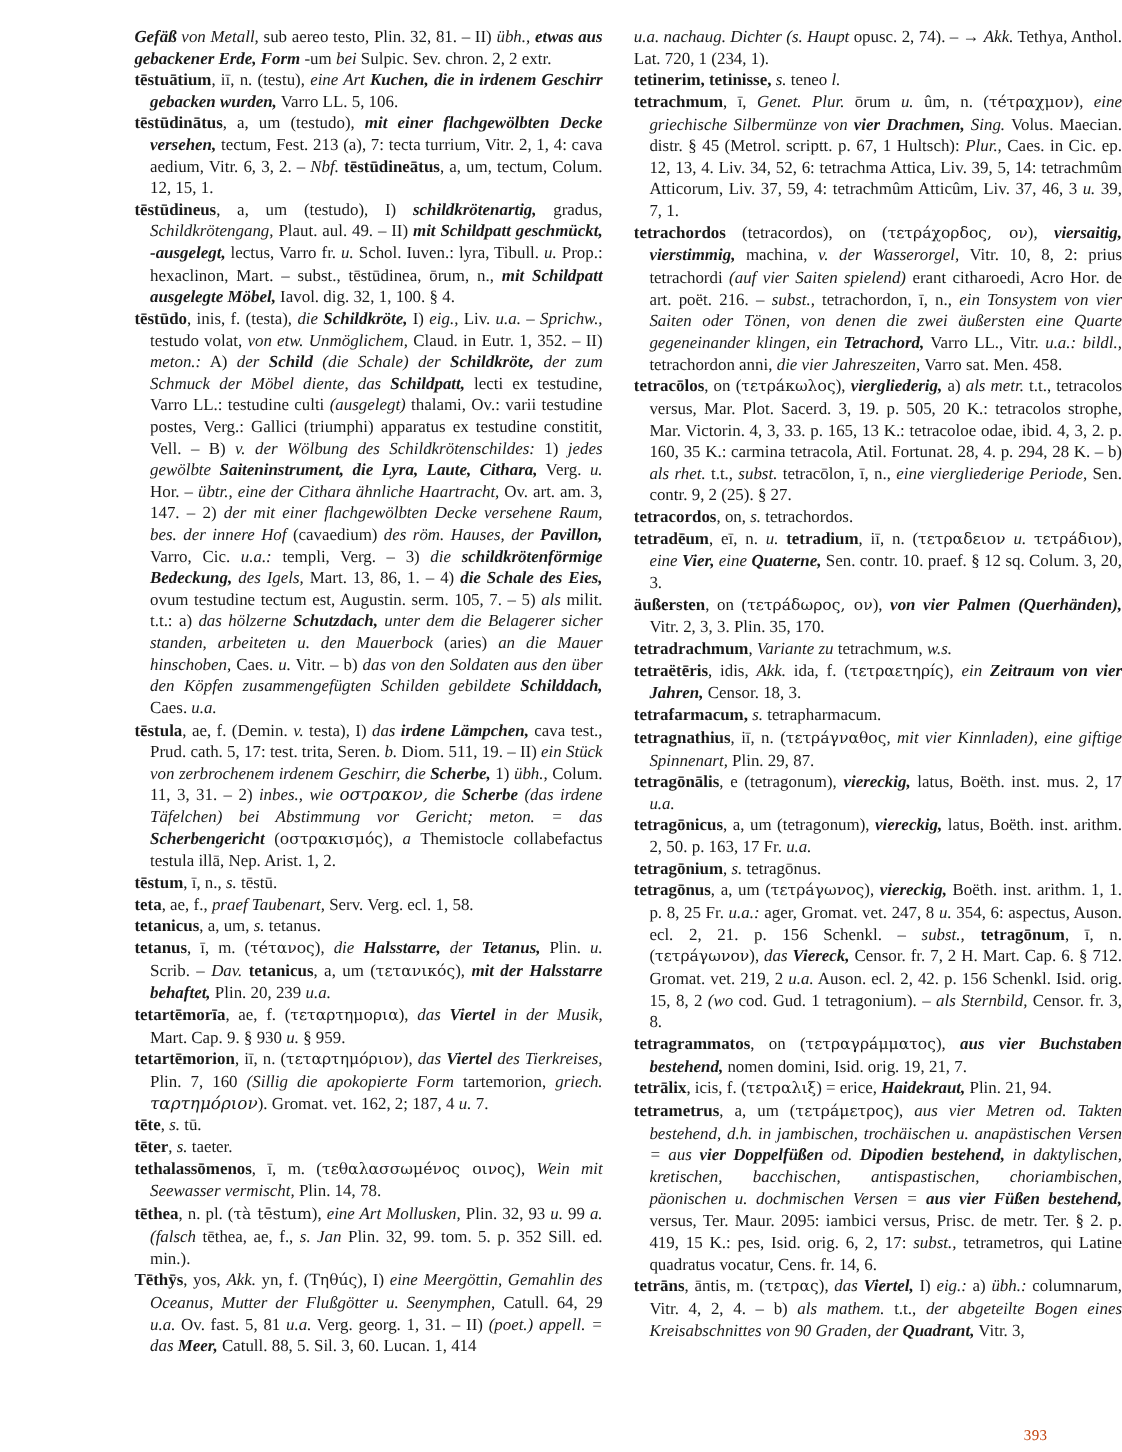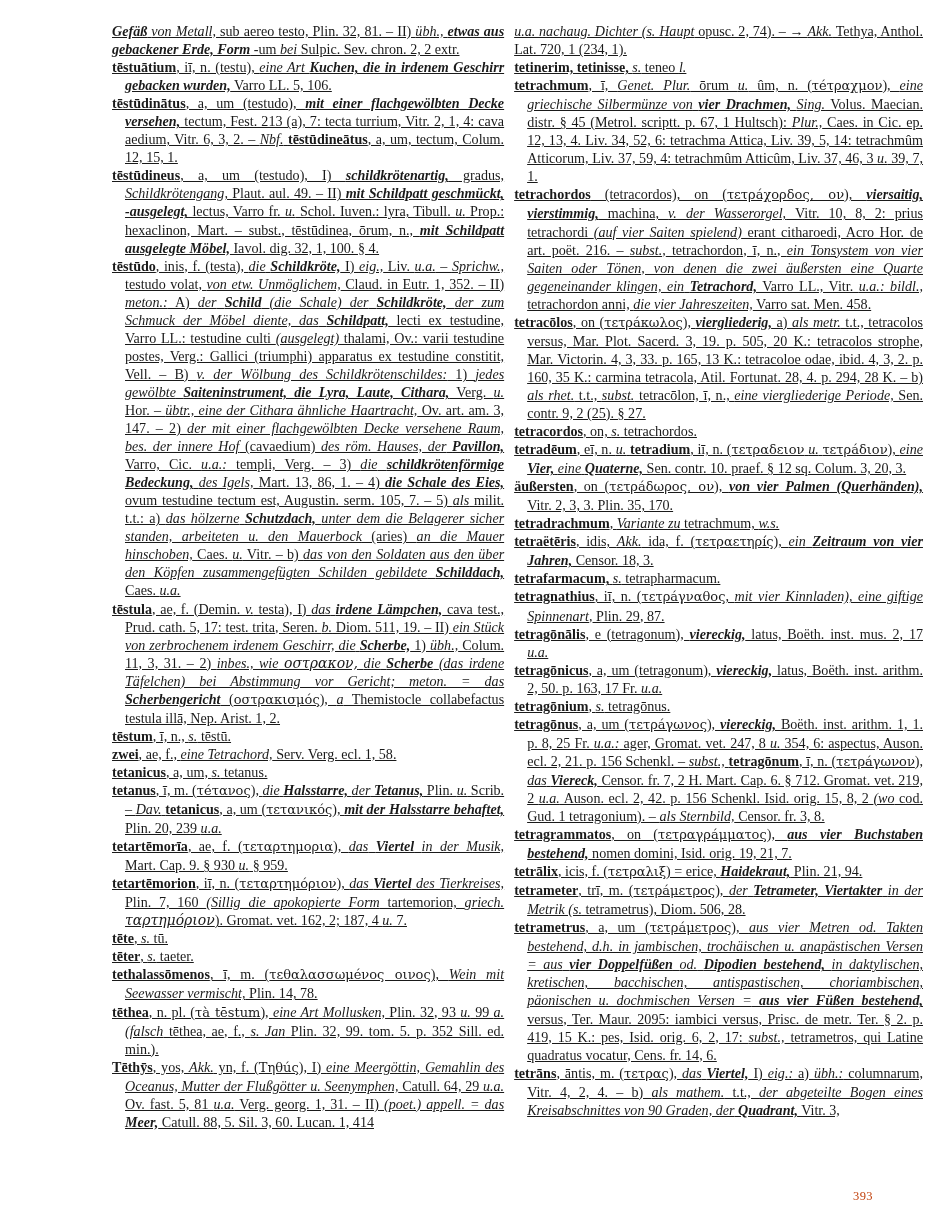--- a/index.html
+++ b/index.html
@@ -14,22 +14,21 @@
     color: #1a1a1a;
     position: relative;
     overflow: hidden;
   }
   .page {
     position: absolute;
     left: 0; top: 0;
     width: 935px;
     height: 1210px;
     box-sizing: border-box;
-    padding: 22px 12px 0 0;
-    text-decoration: underline;
+    padding: 22px 0 0 0;
   }
   .columns {
     display: flex;
     flex-direction: row;
     align-items: flex-start;
     gap: 0px;
   }
   .col {
     box-sizing: border-box;
     font-size: 14.1px;
@@ -38,21 +37,21 @@
     text-justify: inter-word;
     hyphens: manual;
   }
   .col-left {
     width: 400px;
     margin-left: 112px;
     padding-right: 2px;
   }
   .col-right {
     width: 415px;
-    margin-left: 8px;
+    margin-left: 24px;
   }
   .entry {
     margin: 0;
     padding: 0;
     text-indent: -13px;
     padding-left: 13px;
   }
   .entry.cont {
     text-indent: 0;
     padding-left: 0;
@@ -78,21 +77,21 @@
 <div class="page">
   <div class="columns">
     <div class="col col-left" id="left-col">
         <p class="entry cont"><span class="bi">Gefäß</span> <span class="it">von Metall,</span> sub aereo testo, Plin. 32, 81. – II) <span class="it">übh.,</span> <span class="bi">etwas aus gebackener Erde, Form</span> -um <span class="it">bei</span> Sulpic. Sev. chron. 2, 2 extr.</p>
         <p class="entry"><span class="hw">tēstuātium</span>, iī, n. (testu), <span class="it">eine Art</span> <span class="bi">Kuchen, die in irdenem Geschirr gebacken wurden,</span> Varro LL. 5, 106.</p>
         <p class="entry"><span class="hw">tēstūdinātus</span>, a, um (testudo), <span class="bi">mit einer flachgewölbten Decke versehen,</span> tectum, Fest. 213 (a), 7: tecta turrium, Vitr. 2, 1, 4: cava aedium, Vitr. 6, 3, 2. – <span class="it">Nbf.</span> <span class="hw">tēstūdineātus</span>, a, um, tectum, Colum. 12, 15, 1.</p>
         <p class="entry"><span class="hw">tēstūdineus</span>, a, um (testudo), I) <span class="bi">schildkrötenartig,</span> gradus, <span class="it">Schildkrötengang,</span> Plaut. aul. 49. – II) <span class="bi">mit Schildpatt geschmückt, -ausgelegt,</span> lectus, Varro fr. <span class="it">u.</span> Schol. Iuven.: lyra, Tibull. <span class="it">u.</span> Prop.: hexaclinon, Mart. – subst., tēstūdinea, ōrum, n., <span class="bi">mit Schildpatt ausgelegte Möbel,</span> Iavol. dig. 32, 1, 100. § 4.</p>
         <p class="entry"><span class="hw">tēstūdo</span>, inis, f. (testa), <span class="it">die</span> <span class="bi">Schildkröte,</span> I) <span class="it">eig.,</span> Liv. <span class="it">u.a.</span> – <span class="it">Sprichw.,</span> testudo volat, <span class="it">von etw. Unmöglichem,</span> Claud. in Eutr. 1, 352. – II) <span class="it">meton.:</span> A) <span class="it">der</span> <span class="bi">Schild</span> <span class="it">(die Schale) der</span> <span class="bi">Schildkröte,</span> <span class="it">der zum Schmuck der Möbel diente, das</span> <span class="bi">Schildpatt,</span> lecti ex testudine, Varro LL.: testudine culti <span class="it">(ausgelegt)</span> thalami, Ov.: varii testudine postes, Verg.: Gallici (triumphi) apparatus ex testudine constitit, Vell. – B) <span class="it">v. der Wölbung des Schildkrötenschildes:</span> 1) <span class="it">jedes gewölbte</span> <span class="bi">Saiteninstrument, die Lyra, Laute, Cithara,</span> Verg. <span class="it">u.</span> Hor. – <span class="it">übtr., eine der Cithara ähnliche Haartracht,</span> Ov. art. am. 3, 147. – 2) <span class="it">der mit einer flachgewölbten Decke versehene Raum, bes. der innere Hof</span> (cavaedium) <span class="it">des röm. Hauses, der</span> <span class="bi">Pavillon,</span> Varro, Cic. <span class="it">u.a.:</span> templi, Verg. – 3) <span class="it">die</span> <span class="bi">schildkrötenförmige Bedeckung,</span> <span class="it">des Igels,</span> Mart. 13, 86, 1. – 4) <span class="bi">die Schale des Eies,</span> ovum testudine tectum est, Augustin. serm. 105, 7. – 5) <span class="it">als</span> milit. t.t.: a) <span class="it">das hölzerne</span> <span class="bi">Schutzdach,</span> <span class="it">unter dem die Belagerer sicher standen, arbeiteten u. den Mauerbock</span> (aries) <span class="it">an die Mauer hinschoben,</span> Caes. <span class="it">u.</span> Vitr. – b) <span class="it">das von den Soldaten aus den über den Köpfen zusammengefügten Schilden gebildete</span> <span class="bi">Schilddach,</span> Caes. <span class="it">u.a.</span></p>
         <p class="entry"><span class="hw">tēstula</span>, ae, f. (Demin. <span class="it">v.</span> testa), I) <span class="it">das</span> <span class="bi">irdene Lämpchen,</span> cava test., Prud. cath. 5, 17: test. trita, Seren. <span class="it">b.</span> Diom. 511, 19. – II) <span class="it">ein Stück von zerbrochenem irdenem Geschirr, die</span> <span class="bi">Scherbe,</span> 1) <span class="it">übh.,</span> Colum. 11, 3, 31. – 2) <span class="it">inbes., wie</span> <span class="gki">οστρακον,</span> <span class="it">die</span> <span class="bi">Scherbe</span> <span class="it">(das irdene Täfelchen) bei Abstimmung vor Gericht; meton. = das</span> <span class="bi">Scherbengericht</span> (<span class="gk">οστρακισμóς</span>), <span class="it">a</span> Themistocle collabefactus testula illā, Nep. Arist. 1, 2.</p>
         <p class="entry"><span class="hw">tēstum</span>, ī, n., <span class="it">s.</span> tēstū.</p>
-        <p class="entry"><span class="hw">zwei</span>, ae, f., <span class="it">eine Tetrachord,</span> Serv. Verg. ecl. 1, 58.</p>
+        <p class="entry"><span class="hw">teta</span>, ae, f., <span class="it">praef Taubenart,</span> Serv. Verg. ecl. 1, 58.</p>
         <p class="entry"><span class="hw">tetanicus</span>, a, um, <span class="it">s.</span> tetanus.</p>
         <p class="entry"><span class="hw">tetanus</span>, ī, m. (<span class="gk">τéτανος</span>), <span class="it">die</span> <span class="bi">Halsstarre,</span> <span class="it">der</span> <span class="bi">Tetanus,</span> Plin. <span class="it">u.</span> Scrib. – <span class="it">Dav.</span> <span class="hw">tetanicus</span>, a, um (<span class="gk">τετανικóς</span>), <span class="bi">mit der Halsstarre behaftet,</span> Plin. 20, 239 <span class="it">u.a.</span></p>
         <p class="entry"><span class="hw">tetartēmorīa</span>, ae, f. (<span class="gk">τεταρτημορια</span>), <span class="it">das</span> <span class="bi">Viertel</span> <span class="it">in der Musik,</span> Mart. Cap. 9. § 930 <span class="it">u.</span> § 959.</p>
         <p class="entry"><span class="hw">tetartēmorion</span>, iī, n. (<span class="gk">τεταρτημóριον</span>), <span class="it">das</span> <span class="bi">Viertel</span> <span class="it">des Tierkreises,</span> Plin. 7, 160 <span class="it">(Sillig die apokopierte Form</span> tartemorion, <span class="it">griech.</span> <span class="gki">ταρτημóριον</span>). Gromat. vet. 162, 2; 187, 4 <span class="it">u.</span> 7.</p>
         <p class="entry"><span class="hw">tēte</span>, <span class="it">s.</span> tū.</p>
         <p class="entry"><span class="hw">tēter</span>, <span class="it">s.</span> taeter.</p>
         <p class="entry"><span class="hw">tethalassōmenos</span>, ī, m. (<span class="gk">τεθαλασσωμéνος οινος</span>), <span class="it">Wein mit Seewasser vermischt,</span> Plin. 14, 78.</p>
         <p class="entry"><span class="hw">tēthea</span>, n. pl. (<span class="gk">τà tēstum</span>), <span class="it">eine Art Mollusken,</span> Plin. 32, 93 <span class="it">u.</span> 99 <span class="it">a. (falsch</span> tēthea, ae, f., <span class="it">s. Jan</span> Plin. 32, 99. tom. 5. p. 352 Sill. ed. min.).</p>
         <p class="entry"><span class="hw">Tēthȳs</span>, yos, <span class="it">Akk.</span> yn, f. (<span class="gk">Τηθúς</span>), I) <span class="it">eine Meergöttin, Gemahlin des Oceanus, Mutter der Flußgötter u. Seenymphen,</span> Catull. 64, 29 <span class="it">u.a.</span> Ov. fast. 5, 81 <span class="it">u.a.</span> Verg. georg. 1, 31. – II) <span class="it">(poet.) appell. = das</span> <span class="bi">Meer,</span> Catull. 88, 5. Sil. 3, 60. Lucan. 1, 414</p>
       </div>
@@ -108,19 +107,18 @@
         <p class="entry"><span class="hw">tetradrachmum</span>, <span class="it">Variante zu</span> tetrachmum, <span class="it">w.s.</span></p>
         <p class="entry"><span class="hw">tetraëtēris</span>, idis, <span class="it">Akk.</span> ida, f. (<span class="gk">τετραετηρíς</span>), <span class="it">ein</span> <span class="bi">Zeitraum von vier Jahren,</span> Censor. 18, 3.</p>
         <p class="entry"><span class="hw">tetrafarmacum,</span> <span class="it">s.</span> tetrapharmacum.</p>
         <p class="entry"><span class="hw">tetragnathius</span>, iī, n. (<span class="gk">τετρáγναθος</span>, <span class="it">mit vier Kinnladen), eine giftige Spinnenart,</span> Plin. 29, 87.</p>
         <p class="entry"><span class="hw">tetragōnālis</span>, e (tetragonum), <span class="bi">viereckig,</span> latus, Boëth. inst. mus. 2, 17 <span class="it">u.a.</span></p>
         <p class="entry"><span class="hw">tetragōnicus</span>, a, um (tetragonum), <span class="bi">viereckig,</span> latus, Boëth. inst. arithm. 2, 50. p. 163, 17 Fr. <span class="it">u.a.</span></p>
         <p class="entry"><span class="hw">tetragōnium</span>, <span class="it">s.</span> tetragōnus.</p>
         <p class="entry"><span class="hw">tetragōnus</span>, a, um (<span class="gk">τετρáγωνος</span>), <span class="bi">viereckig,</span> Boëth. inst. arithm. 1, 1. p. 8, 25 Fr. <span class="it">u.a.:</span> ager, Gromat. vet. 247, 8 <span class="it">u.</span> 354, 6: aspectus, Auson. ecl. 2, 21. p. 156 Schenkl. – <span class="it">subst.,</span> <span class="hw">tetragōnum</span>, ī, n. (<span class="gk">τετρáγωνον</span>), <span class="it">das</span> <span class="bi">Viereck,</span> Censor. fr. 7, 2 H. Mart. Cap. 6. § 712. Gromat. vet. 219, 2 <span class="it">u.a.</span> Auson. ecl. 2, 42. p. 156 Schenkl. Isid. orig. 15, 8, 2 <span class="it">(wo</span> cod. Gud. 1 tetragonium). – <span class="it">als Sternbild,</span> Censor. fr. 3, 8.</p>
         <p class="entry"><span class="hw">tetragrammatos</span>, on (<span class="gk">τετραγρáμματος</span>), <span class="bi">aus vier Buchstaben bestehend,</span> nomen domini, Isid. orig. 19, 21, 7.</p>
         <p class="entry"><span class="hw">tetrālix</span>, icis, f. (<span class="gk">τετραλιξ</span>) = erice, <span class="bi">Haidekraut,</span> Plin. 21, 94.</p>
-        <p class="entry"><span class="hw">tetrameter</span>, trī, m. (<span class="gk">τετρáμετρος</span>), <span class="it">der</span> <span class="bi">Tetrameter, Viertakter</span> <span class="it">in der Metrik (s.</span> tetrametrus), Diom. 506, 28.</p>
         <p class="entry"><span class="hw">tetrametrus</span>, a, um (<span class="gk">τετρáμετρος</span>), <span class="it">aus vier Metren od. Takten bestehend, d.h. in jambischen, trochäischen u. anapästischen Versen = aus</span> <span class="bi">vier Doppelfüßen</span> <span class="it">od.</span> <span class="bi">Dipodien bestehend,</span> <span class="it">in daktylischen, kretischen, bacchischen, antispastischen, choriambischen, päonischen u. dochmischen Versen =</span> <span class="bi">aus vier Füßen bestehend,</span> versus, Ter. Maur. 2095: iambici versus, Prisc. de metr. Ter. § 2. p. 419, 15 K.: pes, Isid. orig. 6, 2, 17: <span class="it">subst.,</span> tetrametros, qui Latine quadratus vocatur, Cens. fr. 14, 6.</p>
         <p class="entry"><span class="hw">tetrāns</span>, āntis, m. (<span class="gk">τετρας</span>), <span class="it">das</span> <span class="bi">Viertel,</span> I) <span class="it">eig.:</span> a) <span class="it">übh.:</span> columnarum, Vitr. 4, 2, 4. – b) <span class="it">als mathem.</span> t.t., <span class="it">der abgeteilte Bogen eines Kreisabschnittes von 90 Graden, der</span> <span class="bi">Quadrant,</span> Vitr. 3,</p>
       </div>
   </div>
   <div class="pageno">393</div>
 </div>
 
 </body></html>

